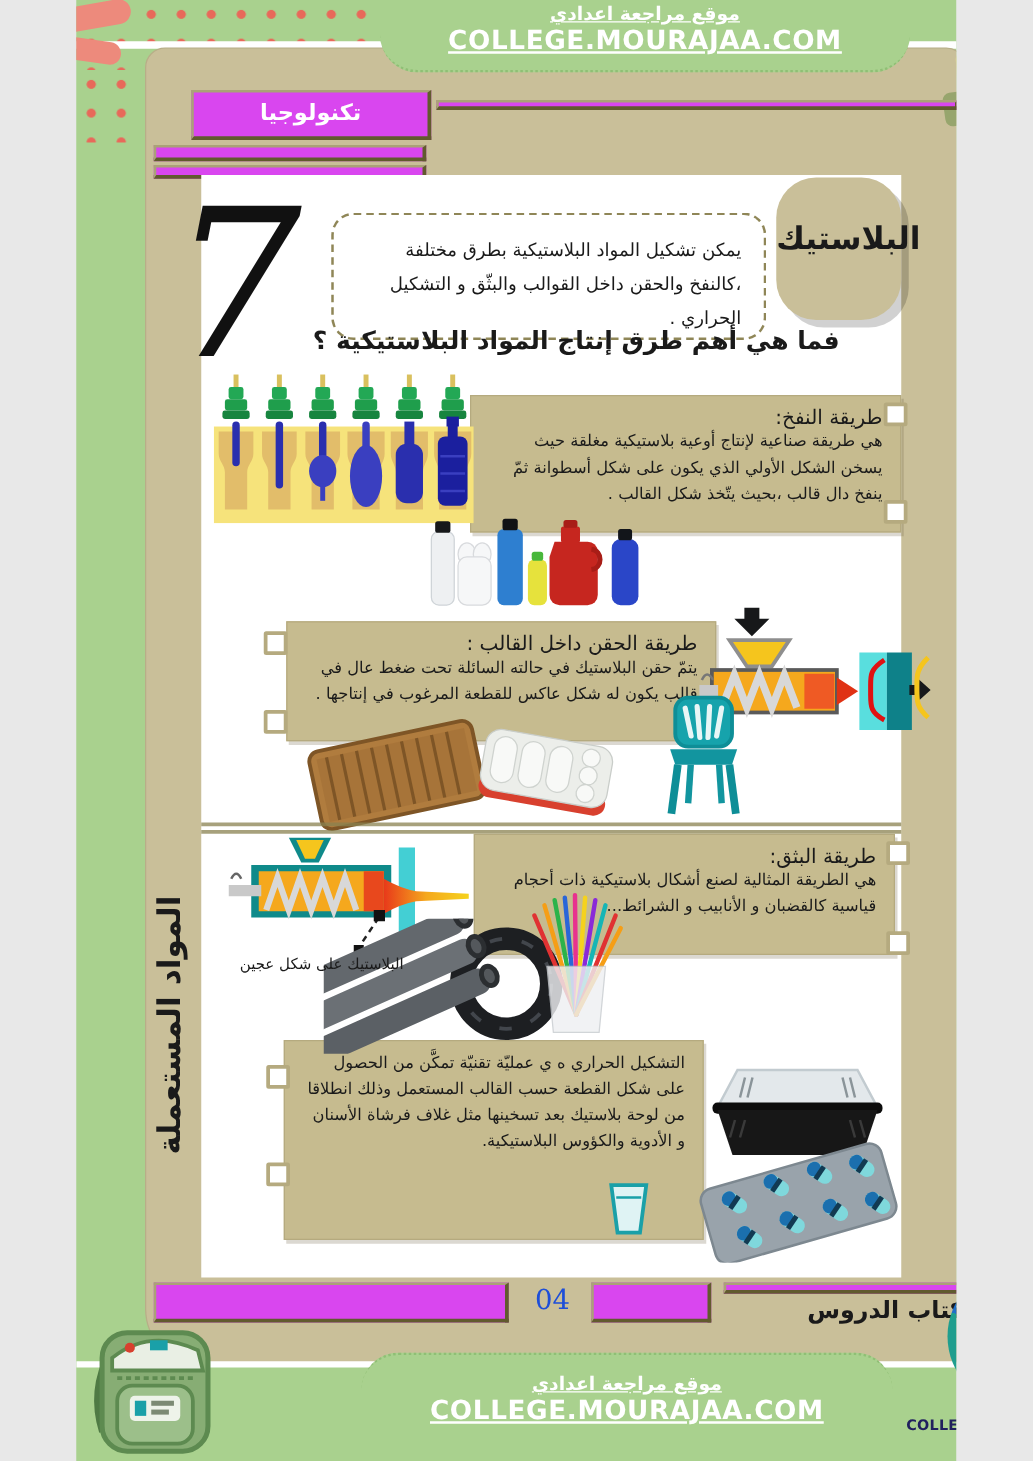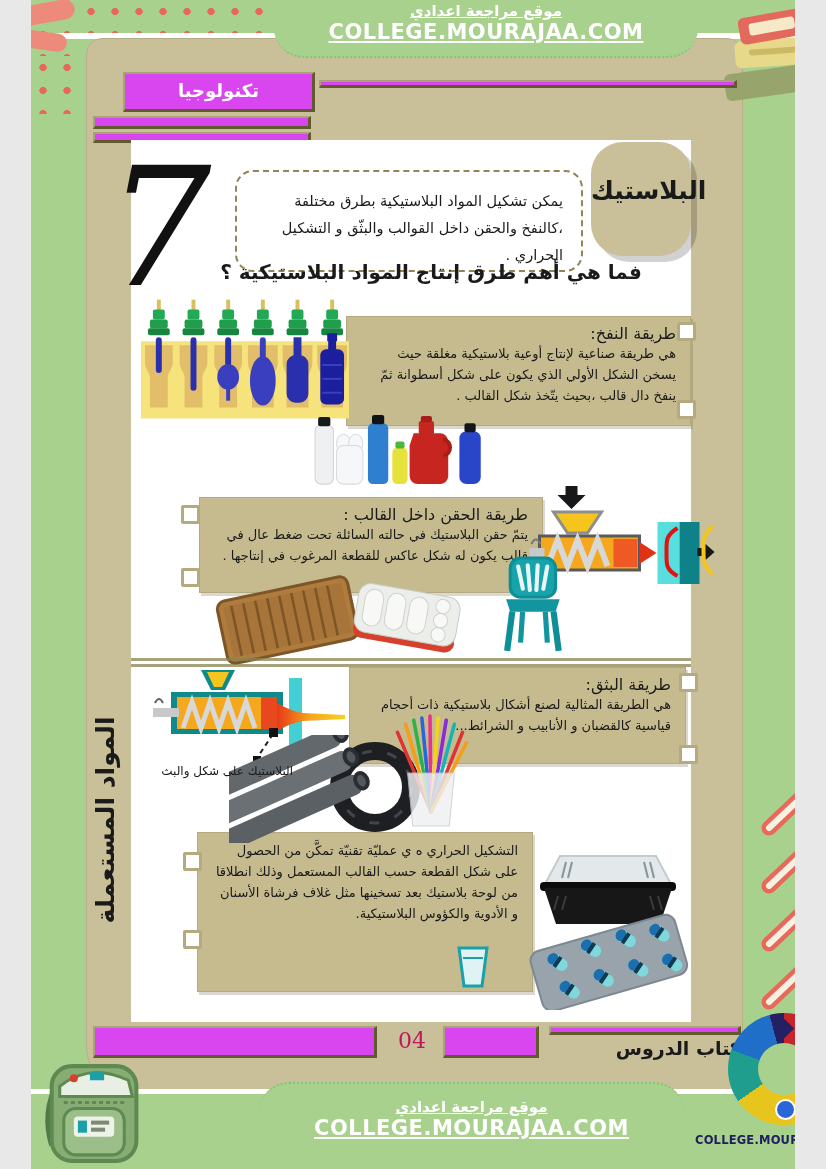--- a/index.html
+++ b/index.html
@@ -1,16 +1,16 @@
 <!DOCTYPE html>
 <html><head>
 <meta charset="utf-8">
 <style>
   html,body{margin:0;padding:0;background:#e8e8e8;}
-  #canvas{position:relative;width:764px;height:1169px;margin:0 auto;background:#a9d18e;
+  #canvas{position:relative;width:704px;height:1169px;margin:0 auto;background:#a9d18e;
           overflow:hidden;font-family:"DejaVu Sans",sans-serif;color:#1a1a1a;}
   .abs{position:absolute;}
   
   .dots{position:absolute;background-image:radial-gradient(#e8695a 3.4px, rgba(0,0,0,0) 4px);
         background-size:24px 23px;z-index:1;}
   #dots-a{left:0;top:0;width:316px;height:56px;}
   #dots-b{left:0;top:56px;width:52px;height:58px;}
   .pin{position:absolute;background:#ed8a7c;border-radius:12px;z-index:2;}
   #pin1{left:-18px;top:3px;width:62px;height:20px;transform:rotate(-10deg);}
   #pin2{left:-22px;top:31px;width:58px;height:18px;transform:rotate(8deg);}
@@ -82,21 +82,21 @@
   #blister-img{left:488px;top:910px;width:178px;height:100px;z-index:5;}
   #cup-img{left:424px;top:944px;width:36px;height:46px;z-index:5;}
   
   #side-label{left:-50px;top:800px;width:260px;height:40px;z-index:4;transform:rotate(-90deg);
               text-align:center;font-weight:bold;font-size:25px;direction:rtl;}
   
   #bbar1{left:62px;top:1026px;width:284px;height:32px;z-index:4;}
   #bbar2{left:412px;top:1026px;width:96px;height:32px;z-index:4;}
   #bbar3{left:518px;top:1026px;width:192px;height:9px;z-index:4;}
   #page-num{left:352px;top:1028px;width:58px;z-index:4;text-align:center;font-family:"DejaVu Serif",serif;
-            font-size:22px;color:#be185d;}
+            font-size:22px;color:#1d4ed8;}
   #book-label{left:518px;top:1037px;width:192px;z-index:4;text-align:right;font-size:19px;
               font-weight:bold;}
   
   #chevrons{left:726px;top:776px;width:104px;height:238px;z-index:3;}
   
   #backpack-img{left:0;top:1050px;width:120px;height:119px;z-index:5;}
   
   #logo{left:697px;top:1013px;width:112px;height:112px;border-radius:50%;z-index:5;
         background:conic-gradient(#c8242c 0deg 100deg,#7fbf4d 100deg 145deg,#e8c51d 145deg 235deg,
                    #1f9e8e 235deg 290deg,#1f6fc8 290deg 345deg,#232064 345deg 360deg);}
@@ -362,21 +362,21 @@
       <path d="M34,58 l9,-26 9,26 9,-26 9,26 9,-26 9,26 9,-26 9,26" stroke="#d8d8d8" stroke-width="5" fill="none"></path>
       <rect x="4" y="38" width="26" height="9" fill="#c9c9c9"></rect>
         <path d="M6,33 q4,-8 8,0" stroke="#666" stroke-width="2" fill="none"></path>
       <rect x="140" y="8" width="13" height="72" fill="#43cfd4"></rect>
       <path d="M128,33 q14,8 26,10 l42,2 v4 l-42,2 q-12,2 -26,10 z" fill="url(#heat)"></path>
       <path d="M124,64 l-16,24" stroke="#222" stroke-width="2" stroke-dasharray="5 4"></path>
       <rect x="120" y="58" width="9" height="9" fill="#111"></rect>
       <rect x="104" y="86" width="8" height="8" fill="#111"></rect>
     </svg>
   </div>
-  <div class="abs" id="extrude-caption" dir="rtl">البلاستيك على شكل والبث</div>
+  <div class="abs" id="extrude-caption" dir="rtl">البلاستيك على شكل عجين</div>
 
   <div class="img" id="pipes-img">
     <svg width="200" height="108" viewBox="0 0 200 108">
       <circle cx="146" cy="52" r="36" fill="none" stroke="#1d1f22" stroke-width="18"></circle>
       <circle cx="146" cy="52" r="36" fill="none" stroke="#42464c" stroke-width="3" stroke-dasharray="10 16"></circle>
       <g transform="rotate(-24 60 55)">
         <rect x="-20" y="14" width="150" height="21" rx="10" fill="#63686d"></rect>
           <ellipse cx="130" cy="24" rx="8" ry="10" fill="#2b2e31"></ellipse>
           <ellipse cx="130" cy="24" rx="4" ry="6" fill="#54585c"></ellipse>
         <rect x="-20" y="40" width="150" height="21" rx="10" fill="#6b7075"></rect>

